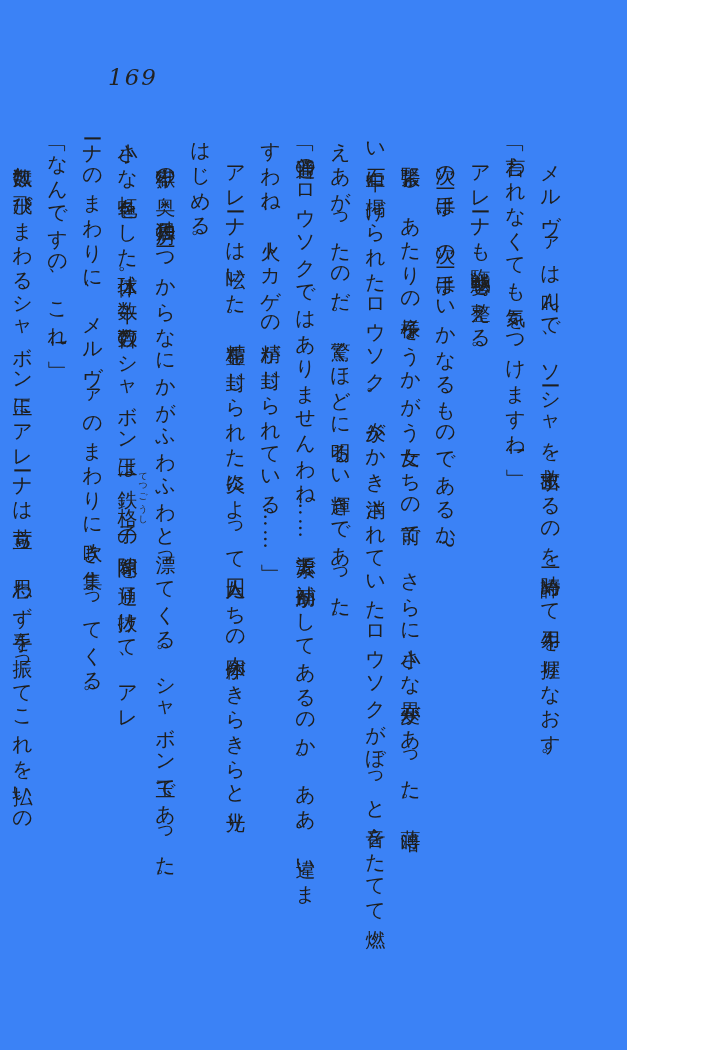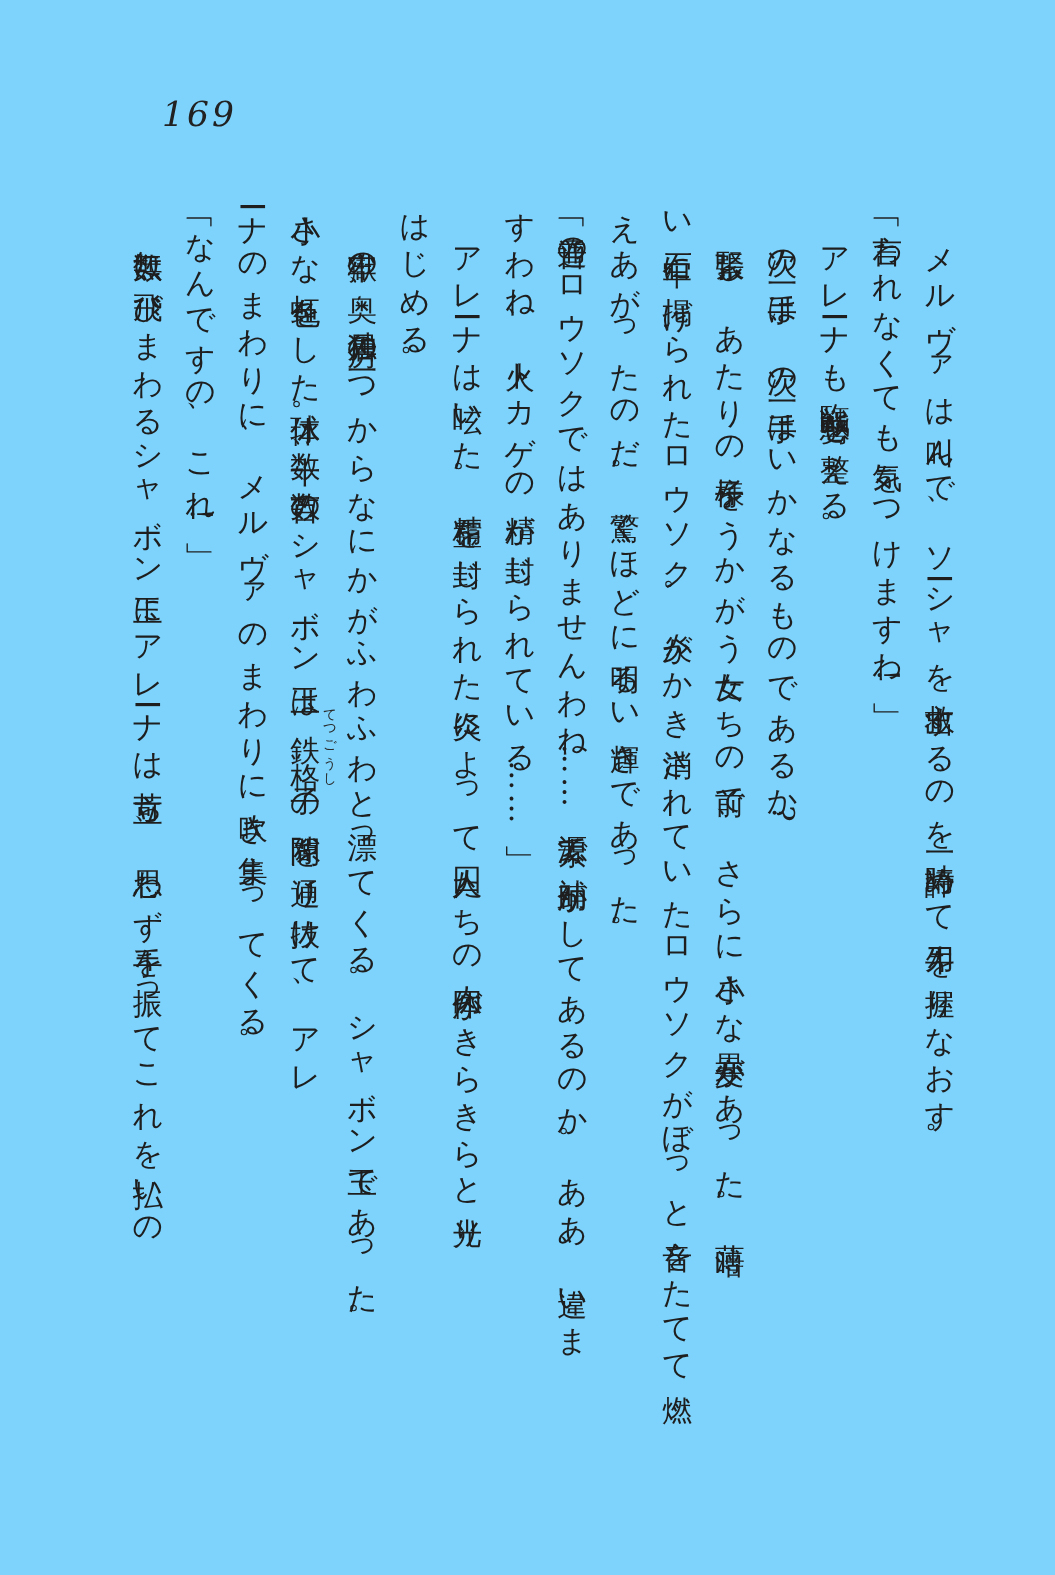--- a/index.html
+++ b/index.html
@@ -1,23 +1,23 @@
 <!DOCTYPE html>
 <html lang="ja"><head>
 <meta charset="utf-8">
 <style>
   html, body {
     margin: 0;
     padding: 0;
   }
   .page {
     position: relative;
-    width: 703px;
+    width: 627px;
     height: 1050px;
-    background: #7dd3fc;
+    background: #3b82f6;
     color: #1e1e1e;
     font-family: "DejaVu Serif", "Liberation Serif", serif;
     overflow: hidden;
   }
   .page-number {
     position: absolute;
     top: 64px;
     left: 108px;
     font-size: 23px;
     font-style: italic;

